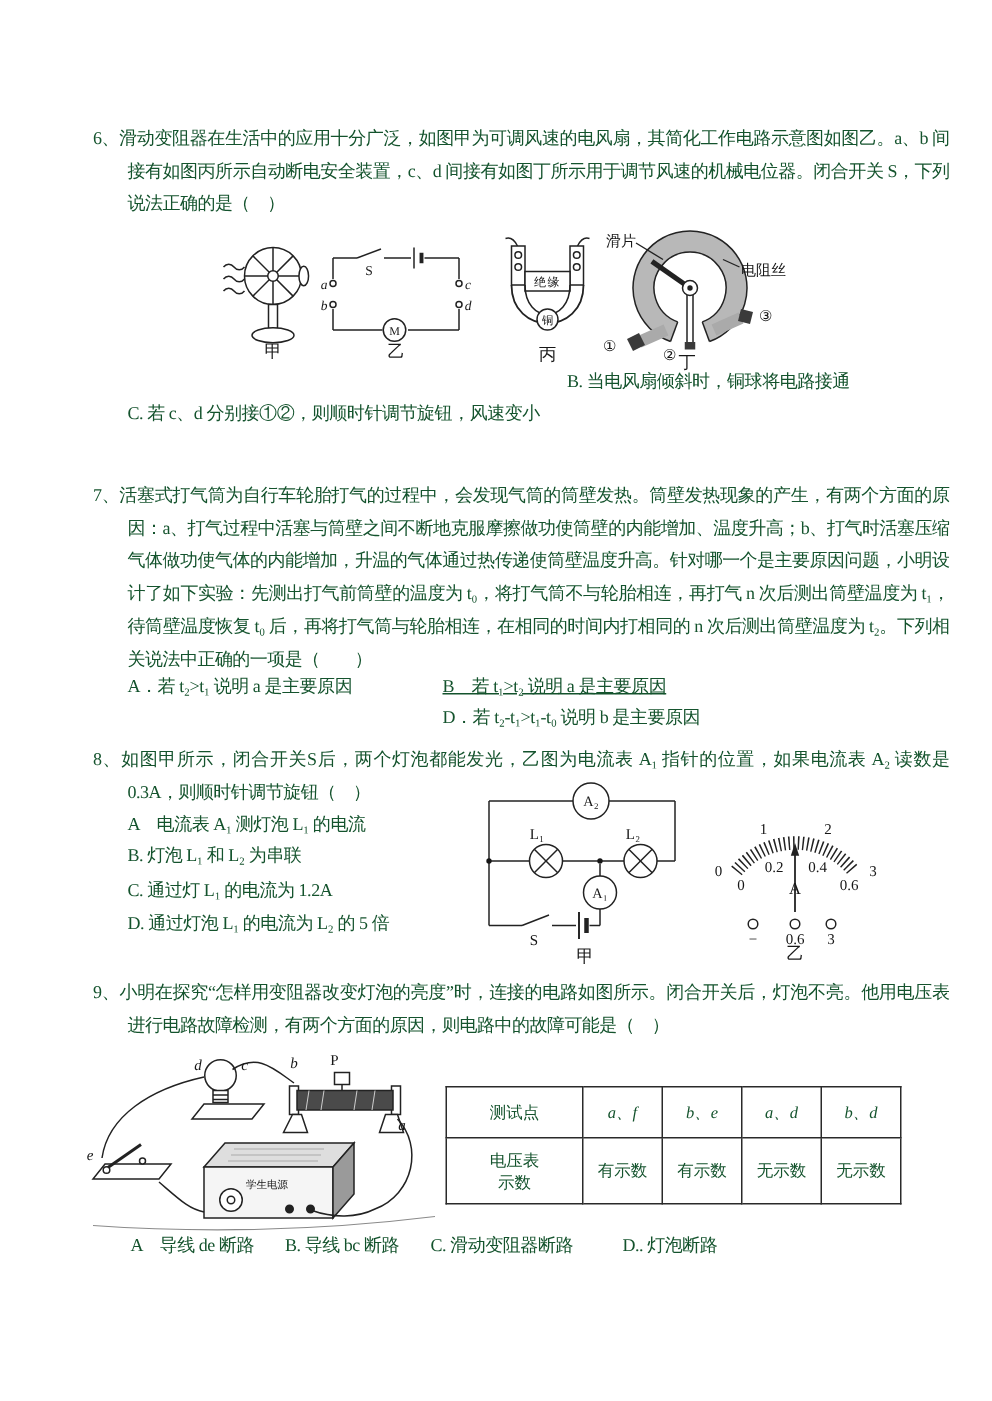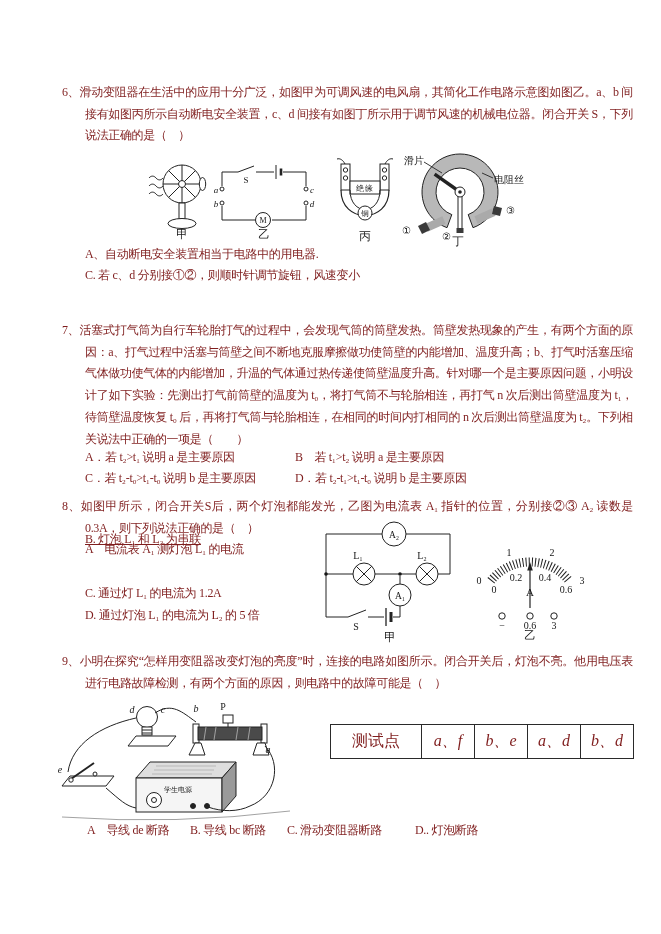--- a/index.html
+++ b/index.html
@@ -1,34 +1,33 @@
 <!DOCTYPE html>
 <html><head>
 <meta charset="utf-8">
 <style>
   html,body { margin:0; padding:0; background:#ffffff; }
   .page {
     position:relative; width:661px; height:934px; background:#ffffff;
     font-family:"Liberation Serif","DejaVu Serif",serif;
-    color:#7f1d1d; overflow:hidden;
+    color:#14532d; overflow:hidden;
   }
   .abs { position:absolute; }
   .qtext {
     font-size:12px; letter-spacing:-0.35px; line-height:21.7px;
     width:548px; padding-left:23px; text-indent:-23px; text-align:justify;
   }
   .choice { font-size:12px; letter-spacing:-0.3px; white-space:nowrap; }
   svg { overflow:visible; }
   svg text { font-family:"Liberation Serif","DejaVu Serif",serif; fill:#161616; }
   .it { font-style:italic; }
   .cap { font-size:11.5px; }
   table.fault {
-    border-collapse:collapse; font-size:16px; text-align:center;
+    border-collapse:collapse; font-size:11px; text-align:center;
     table-layout:fixed;
-    margin-left:33px;
   }
   table.fault td {
     border:1.4px solid #2a2a2a; padding:0; vertical-align:middle;
   }
   .wrap2 { white-space:pre-line; }
 </style>
 </head>
 <body>
 
 <div class="page">
@@ -127,34 +126,33 @@
     <line x1="30" y1="14" x2="48" y2="25" stroke="#222" stroke-width="0.9"></line>
     <line x1="99" y1="30" x2="88" y2="25" stroke="#222" stroke-width="0.9"></line>
     <text x="10" y="16" font-size="10">滑片</text>
     <text x="100" y="35" font-size="10">电阻丝</text>
     <text x="8" y="86" font-size="10">①</text>
     <text x="48" y="92" font-size="10">②</text>
     <text x="112" y="66" font-size="10">③</text>
     <text x="64" y="97" text-anchor="middle" class="cap">丁</text>
   </svg>
 
-  <div class="abs choice" style="left:85px; top:246px;">A、自动断电安全装置相当于电路中的用电器.</div>
+  <div class="abs choice" style="left:378px; top:246px;">B. 当电风扇倾斜时，铜球将电路接通</div>
   <div class="abs choice" style="left:85px; top:267px;">C. 若 c、d 分别接①②，则顺时针调节旋钮，风速变小</div>
 
   <div class="abs qtext" style="left:62px; top:320px;"><span>7、</span><span>活塞式打气筒为自行车轮胎打气的过程中，会发现气筒的筒壁发热。筒壁发热现象的产生，有两个方面的原因：a、打气过程中活塞与筒壁之间不断地克服摩擦做功使筒壁的内能增加、温度升高；b、打气时活塞压缩气体做功使气体的内能增加，升温的气体通过热传递使筒壁温度升高。针对哪一个是主要原因问题，小明设计了如下实验：先测出打气前筒壁的温度为 t₀，将打气筒不与轮胎相连，再打气 n 次后测出筒壁温度为 t₁，待筒壁温度恢复 t₀ 后，再将打气筒与轮胎相连，在相同的时间内打相同的 n 次后测出筒壁温度为 t₂。下列相关说法中正确的一项是（　　）</span></div>
 
   <div class="abs choice" style="left:85px; top:449px;">A．若 t₂&gt;t₁ 说明 a 是主要原因</div>
-  <div class="abs choice" style="left:295px; top:449px;">B　若 t₁&gt;t₂ 说明 a 是主要原因</div>
-  <div class="abs choice" style="left:85px; top:470px;">C．若 t₂-t₀&gt;t₁-t₀ 说明 b 是主要原因</div>
+  <div class="abs choice" style="left:295px; top:449px;text-decoration:underline;">B　若 t₁&gt;t₂ 说明 a 是主要原因</div>
   <div class="abs choice" style="left:295px; top:470px;">D．若 t₂-t₁&gt;t₁-t₀ 说明 b 是主要原因</div>
 
-  <div class="abs qtext" style="left:62px; top:496px;"><span>8、</span><span>如图甲所示，闭合开关S后，两个灯泡都能发光，乙图为电流表 A₁ 指针的位置，分别接②③ A₂ 读数是 0.3A，则下列说法正确的是（　）</span></div>
+  <div class="abs qtext" style="left:62px; top:496px;"><span>8、</span><span>如图甲所示，闭合开关S后，两个灯泡都能发光，乙图为电流表 A₁ 指针的位置，如果电流表 A₂ 读数是 0.3A，则顺时针调节旋钮（　）</span></div>
 
   <div class="abs choice" style="left:85px; top:541px;">A　电流表 A₁ 测灯泡 L₁ 的电流</div>
-  <div class="abs choice" style="left:85px; top:531px;text-decoration:underline;">B. 灯泡 L₁ 和 L₂ 为串联</div>
+  <div class="abs choice" style="left:85px; top:562px;">B. 灯泡 L₁ 和 L₂ 为串联</div>
   <div class="abs choice" style="left:85px; top:585px;">C. 通过灯 L₁ 的电流为 1.2A</div>
   <div class="abs choice" style="left:85px; top:607px;">D. 通过灯泡 L₁ 的电流为 L₂ 的 5 倍</div>
 
   <svg class="abs" style="left:312px; top:520px;" width="152" height="124" viewBox="0 0 152 124">
     <g stroke="#222" stroke-width="1" fill="none">
       <line x1="14" y1="14" x2="70" y2="14"></line>
       <circle cx="82" cy="14" r="12" fill="#fff"></circle>
       <line x1="94" y1="14" x2="138" y2="14"></line>
       <line x1="138" y1="14" x2="138" y2="54"></line>
       <line x1="14" y1="54" x2="41" y2="54"></line>
@@ -268,20 +266,28 @@
   <div class="abs" style="left:297px; top:724px;">
     <table class="fault">
       <tbody>
           <tr style="height:34px;">
         <td style="width:90px;">测试点</td>
         <td style="width:52px;" class="it">a、f</td>
         <td style="width:52px;" class="it">b、e</td>
         <td style="width:52px;" class="it">a、d</td>
         <td style="width:52px;" class="it">b、d</td>
       </tr>
+      <tr style="height:44px;">
+        <td class="wrap2">电压表
+示数</td>
+        <td>有示数</td>
+        <td>有示数</td>
+        <td>无示数</td>
+        <td>无示数</td>
+      </tr>
     </tbody>
       </table>
   </div>
 
   <div class="abs choice" style="left:87px; top:822px;">A　导线 de 断路</div>
   <div class="abs choice" style="left:190px; top:822px;">B. 导线 bc 断路</div>
   <div class="abs choice" style="left:287px; top:822px;">C. 滑动变阻器断路</div>
   <div class="abs choice" style="left:415px; top:822px;">D.. 灯泡断路</div>
 
 </div>

